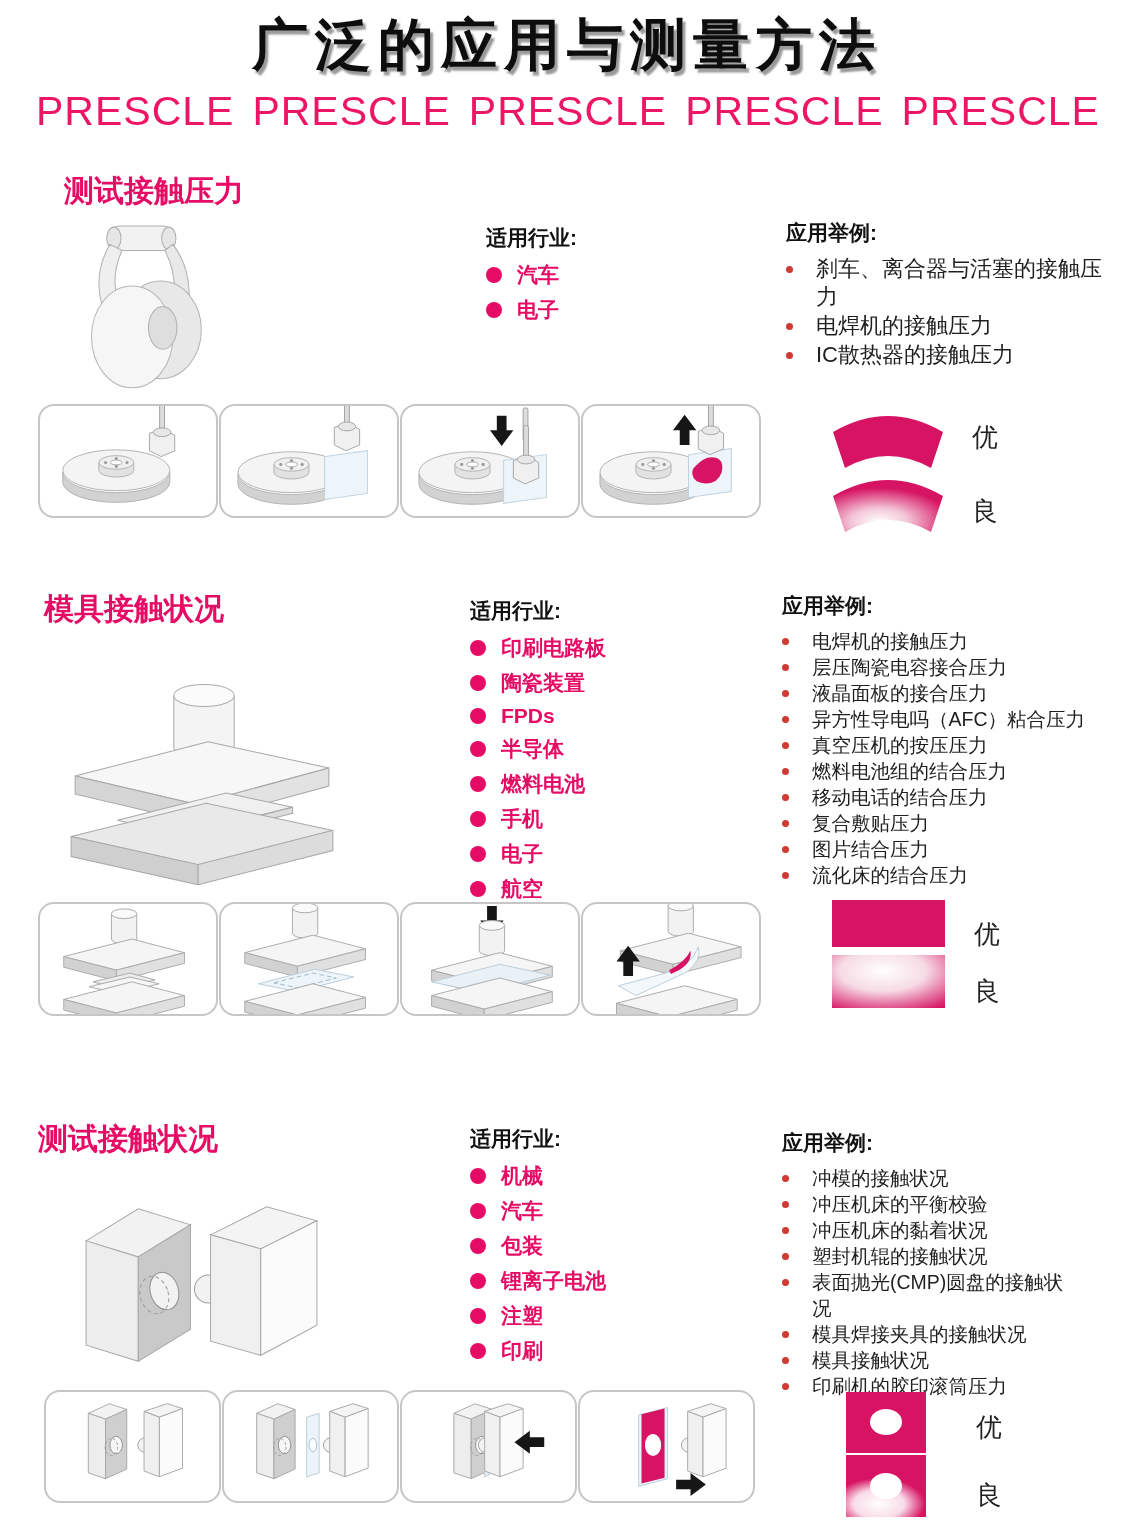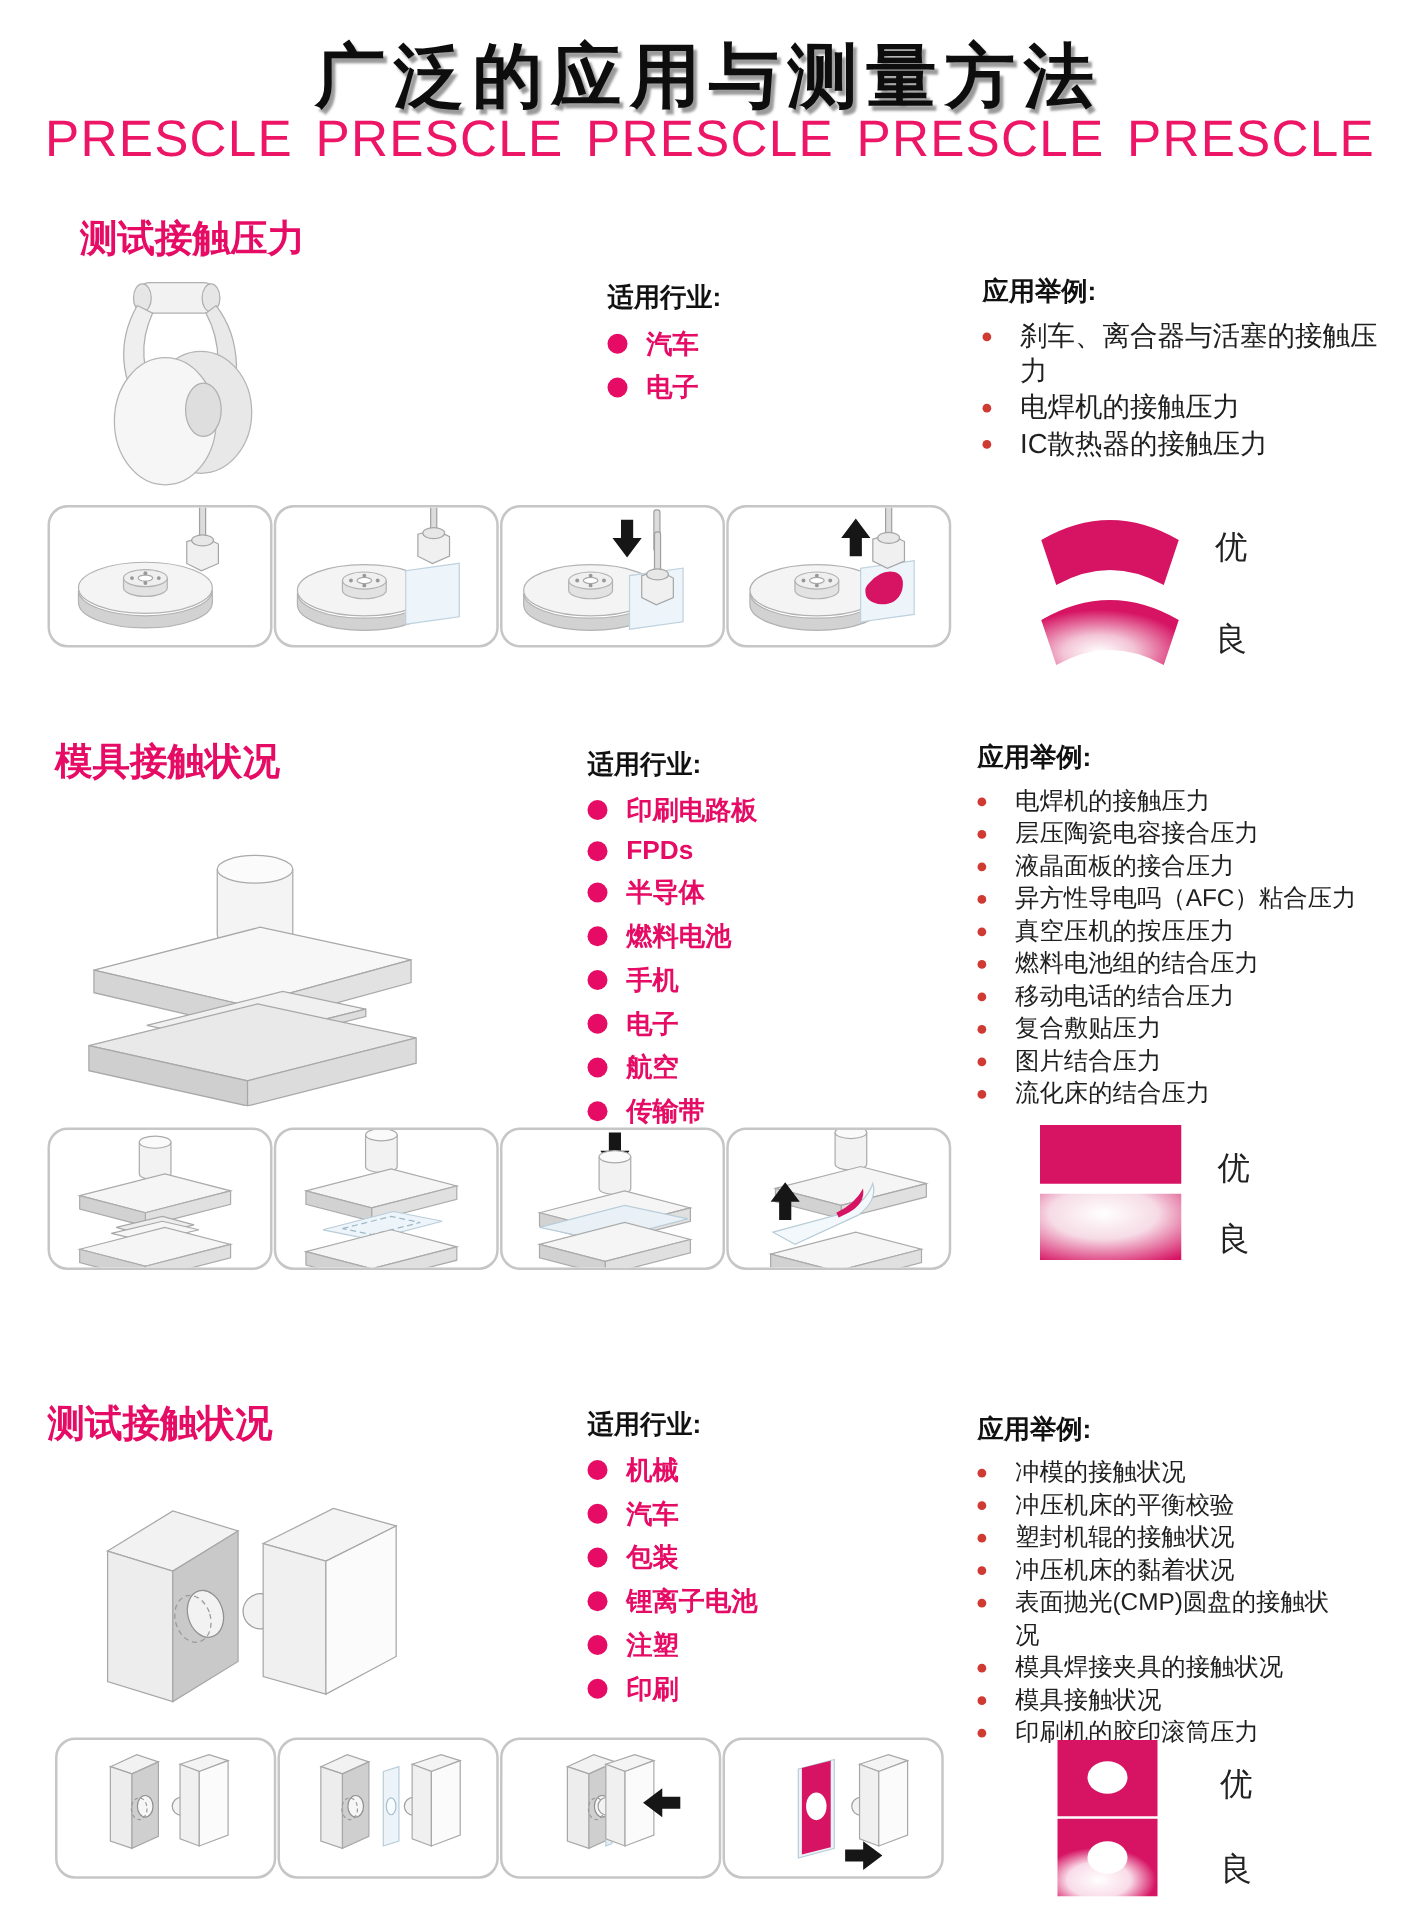--- a/index.html
+++ b/index.html
@@ -1,21 +1,21 @@
 <!DOCTYPE html>
 <html><head>
 <meta charset="utf-8">
 <style>
   html,body{margin:0;padding:0;background:#fff;}
   body{font-family:"Liberation Sans","DejaVu Sans",sans-serif;color:#1a1a1a;}
   .page{position:relative;width:1134px;height:1535px;background:#ffffff;overflow:hidden;}
   .abs{position:absolute;}
 
   .page-title{
-    top:24px;left:0;width:100%;text-align:center;
+    top:8px;left:0;width:100%;text-align:center;
     font-size:56px;font-weight:900;letter-spacing:7px;color:#0d0d0d;
     text-shadow:3px 4px 2px #9a9a9a;white-space:nowrap;
   }
   .brand-row{
     top:88px;left:36px;right:34px;display:flex;justify-content:space-between;
     color:#ED1566;font-size:41px;font-weight:500;letter-spacing:1px;
   }
 
   .sec-title{font-size:30px;font-weight:800;color:#E60B64;white-space:nowrap;}
 
@@ -236,20 +236,24 @@
 
   <div class="abs" style="left:470px;top:597px;width:280px;">
     <div class="col-head">适用行业:</div>
     <ul class="ind-list">
       <li>
           <span class="idot"></span>
           <span class="itext">印刷电路板</span>
         </li>
       <li>
           <span class="idot"></span>
+          <span class="itext">陶瓷装置</span>
+        </li>
+      <li>
+          <span class="idot"></span>
           <span class="itext">FPDs</span>
         </li>
       <li>
           <span class="idot"></span>
           <span class="itext">半导体</span>
         </li>
       <li>
           <span class="idot"></span>
           <span class="itext">燃料电池</span>
         </li>
@@ -423,25 +427,25 @@
       <li>
           <span class="edot"></span>
           <span class="etext">冲模的接触状况</span>
         </li>
       <li>
           <span class="edot"></span>
           <span class="etext">冲压机床的平衡校验</span>
         </li>
       <li>
           <span class="edot"></span>
+          <span class="etext">冲压机床的黏着状况</span>
+        </li>
+      <li>
+          <span class="edot"></span>
           <span class="etext">塑封机辊的接触状况</span>
-        </li>
-      <li>
-          <span class="edot"></span>
-          <span class="etext">冲压机床的黏着状况</span>
         </li>
       <li>
           <span class="edot"></span>
           <span class="etext">表面抛光(CMP)圆盘的接触状况</span>
         </li>
       <li>
           <span class="edot"></span>
           <span class="etext">模具焊接夹具的接触状况</span>
         </li>
       <li>

